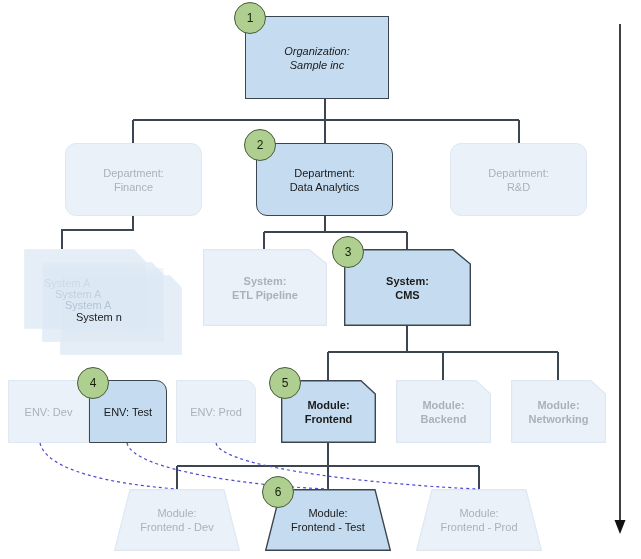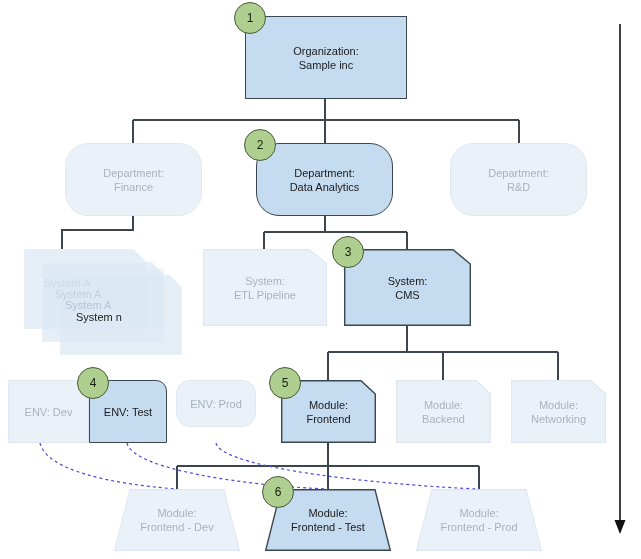--- a/index.html
+++ b/index.html
@@ -42,28 +42,28 @@
   .fill-active{background:#c5dcf0;}
   .fill-faded {background:#eaf1f9;}
 
   .bd-active{border:1.3px solid #3c4650;}
   .bd-faded {border:1.1px solid #dfe8f2;}
 
   
   .shape-rect{}
 
   
-  .shape-round{border-radius:23px;}
+  .shape-round{border-radius:11px;}
 
   
   .shape-env{border-radius:0 11px 0 0;}
 
   
   .shape-cut{
-    border:none;background:transparent;
+    border:none;background:transparent;font-weight:bold;
   }
   .shape-cut .cutfill{
     position:absolute;left:0;top:0;right:0;bottom:0;
   }
   
   .shape-trap{border:none;background:transparent;}
   .shape-trap .trapfill{position:absolute;left:0;top:0;right:0;bottom:0;}
 
   .shape-cut .lbl,.shape-trap .lbl{position:relative;z-index:2;}
 
@@ -131,21 +131,21 @@
   </svg>
 
   <svg class="layer" id="dashed">
     <g stroke="#4a4ad6" stroke-width="1.2" fill="none" stroke-dasharray="3,3">
       <path d="M40,443 C46,470 110,484 177,489"></path>
       <path d="M127,443 C133,470 250,486 328,489"></path>
       <path d="M216,443 C222,470 400,486 479,489"></path>
     </g>
   </svg>
 
-  <div class="node shape-rect fill-active bd-active active" style="left:245px;top:16px;width:162px;height:83px;">
+  <div class="node shape-rect fill-active bd-active active" style="left:245px;top:16px;width:144px;height:83px;font-style:italic;">
     <span class="lbl">Organization:
 Sample inc</span>
   </div>
   <div class="badge" style="left:234px;top:2px;">1</div>
 
   <div class="node shape-round fill-faded bd-faded faded" style="left:65px;top:143px;width:137px;height:73px;">
     <span class="lbl">Department:
 Finance</span>
   </div>
 
@@ -199,21 +199,21 @@
 
   <div class="node shape-env fill-faded bd-faded faded" style="left:8px;top:380px;width:81px;height:63px;">
     <span class="lbl">ENV: Dev</span>
   </div>
 
   <div class="node shape-env fill-active bd-active active" style="left:89px;top:380px;width:78px;height:63px;">
     <span class="lbl">ENV: Test</span>
   </div>
   <div class="badge" style="left:77px;top:367px;">4</div>
 
-  <div class="node shape-env fill-faded bd-faded faded" style="left:176px;top:380px;width:80px;height:47px;border-radius:14px;">
+  <div class="node shape-env fill-faded bd-faded faded" style="left:176px;top:380px;width:80px;height:63px;">
     <span class="lbl">ENV: Prod</span>
   </div>
 
   <div class="node shape-cut active" style="left:281px;top:380px;width:95px;height:63px;">
     <div class="cutfill" style="background:#c5dcf0;
          clip-path:polygon(0 0, 84% 0, 100% 22%, 100% 100%, 0 100%);"></div>
     <svg class="cutfill" viewBox="0 0 95 63" preserveAspectRatio="none">
       <path d="M0.7,0.7 L80,0.7 L94.3,14 L94.3,62.3 L0.7,62.3 Z" fill="none" stroke="#3c4650" stroke-width="1.4"></path>
     </svg>
     <span class="lbl">Module:

